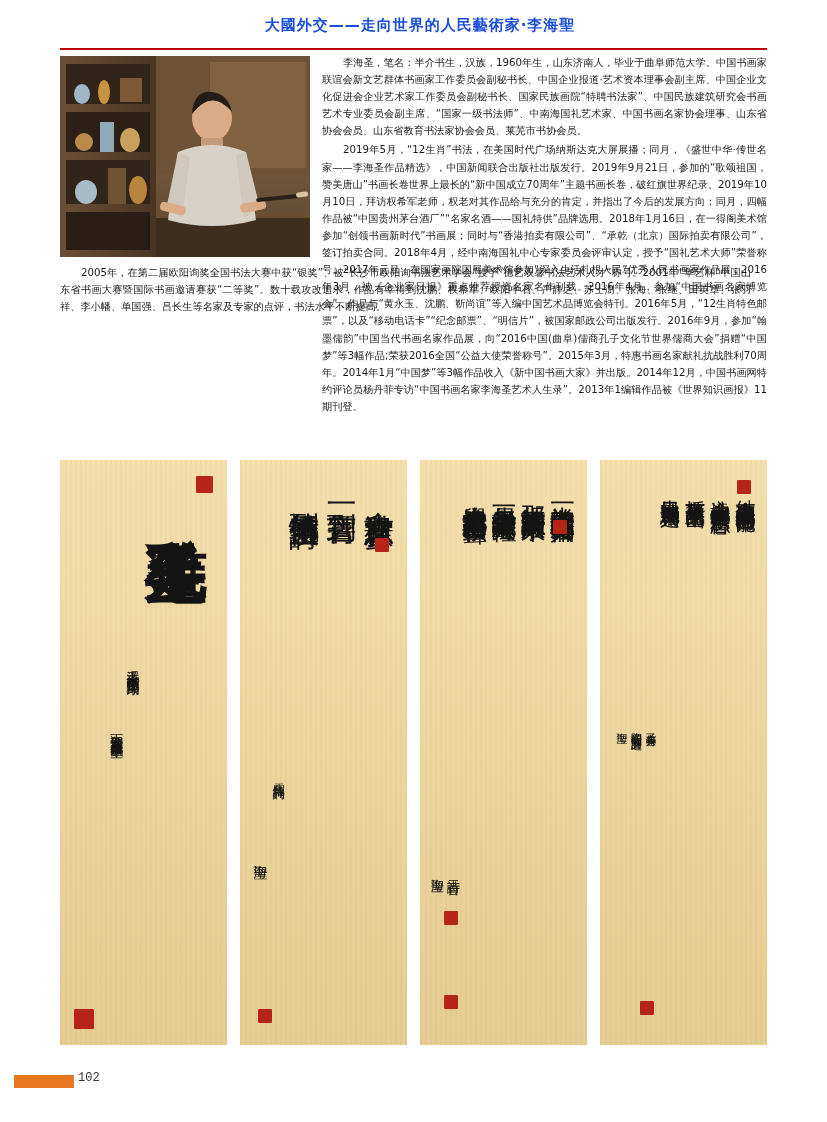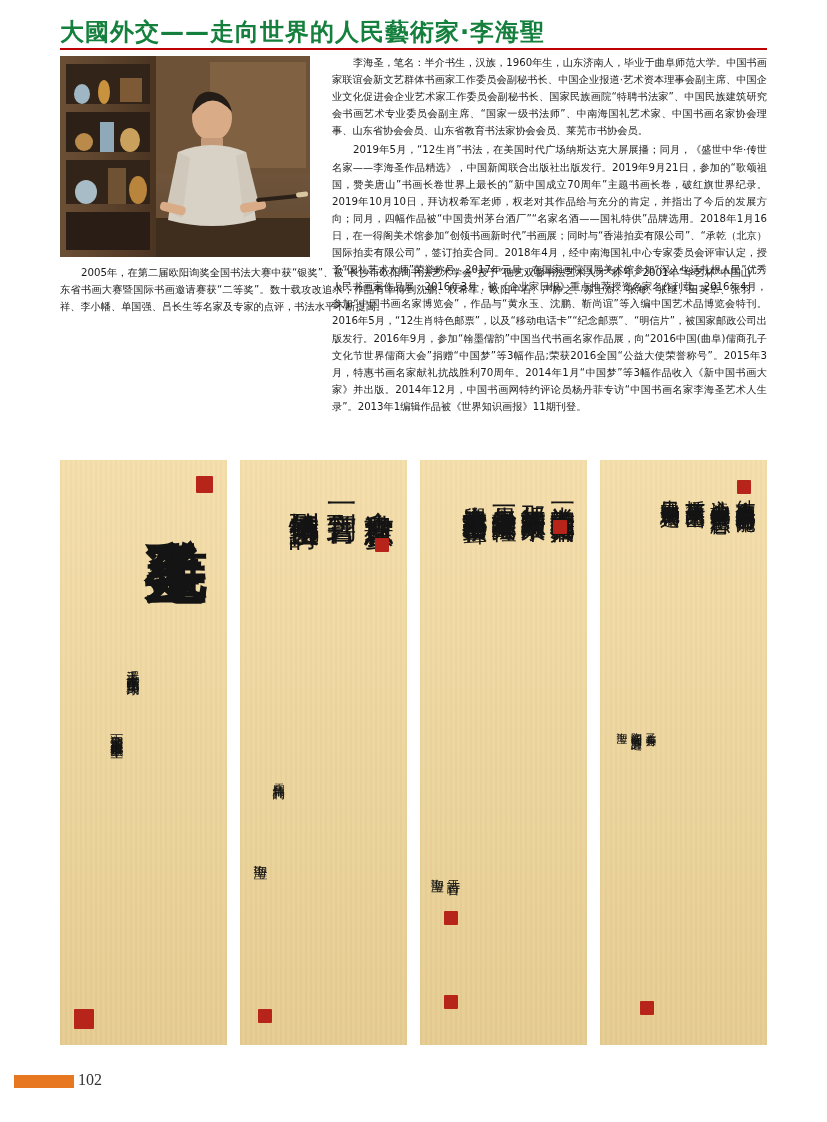--- a/index.html
+++ b/index.html
@@ -23,25 +23,26 @@
   }
   
   .title-bar {
     position: absolute;
     left: 60px;
     top: 16px;
     width: 720px;
   }
   .title {
     font-family: "DejaVu Sans", "Liberation Sans", sans-serif;
-    font-size: 24px;
+    font-size: 15px;
     font-weight: bold;
-    color: #15803d;
+    color: #1d4ed8;
     letter-spacing: 1px;
     white-space: nowrap;
+    text-align: center;
   }
   .title-rule {
     position: absolute;
     left: 60px;
     top: 48px;
     width: 707px;
     height: 2px;
     background: #c00000;
   }
   
@@ -57,21 +58,21 @@
   }
   .photo svg { display:block; }
   
   .col-right {
     position: absolute;
     left: 320px;
     top: 54px;
     width: 447px;
   }
   .bodytext p {
-    margin: 0 0 2px 12px;
+    margin: 0 0 2px 2px;
     font-family: "DejaVu Sans", "Liberation Sans", sans-serif;
     font-size: 10.2px;
     line-height: 17.1px;
     color: #1a1a1a;
     text-align: justify;
     text-indent: 0;
   }
   .bodytext p.indent { text-indent: 21px; }
   .col-full {
     position: absolute;
@@ -203,22 +204,22 @@
     left: 14px;
     top: 1075px;
     width: 60px;
     height: 13px;
     background: #e87722;
   }
   .folio {
     position: absolute;
     left: 78px;
     top: 1071px;
-    font-family: Liberation Serif, serif;
-    font-size: 16px;
+    font-family: Liberation Mono, monospace;
+    font-size: 12px;
     color: #333333;
   }
 </style>
 </head>
 <body>
 
 <div class="page">
 
   <div class="title-bar">
     <div class="title">大國外交——走向世界的人民藝術家·李海聖</div>

